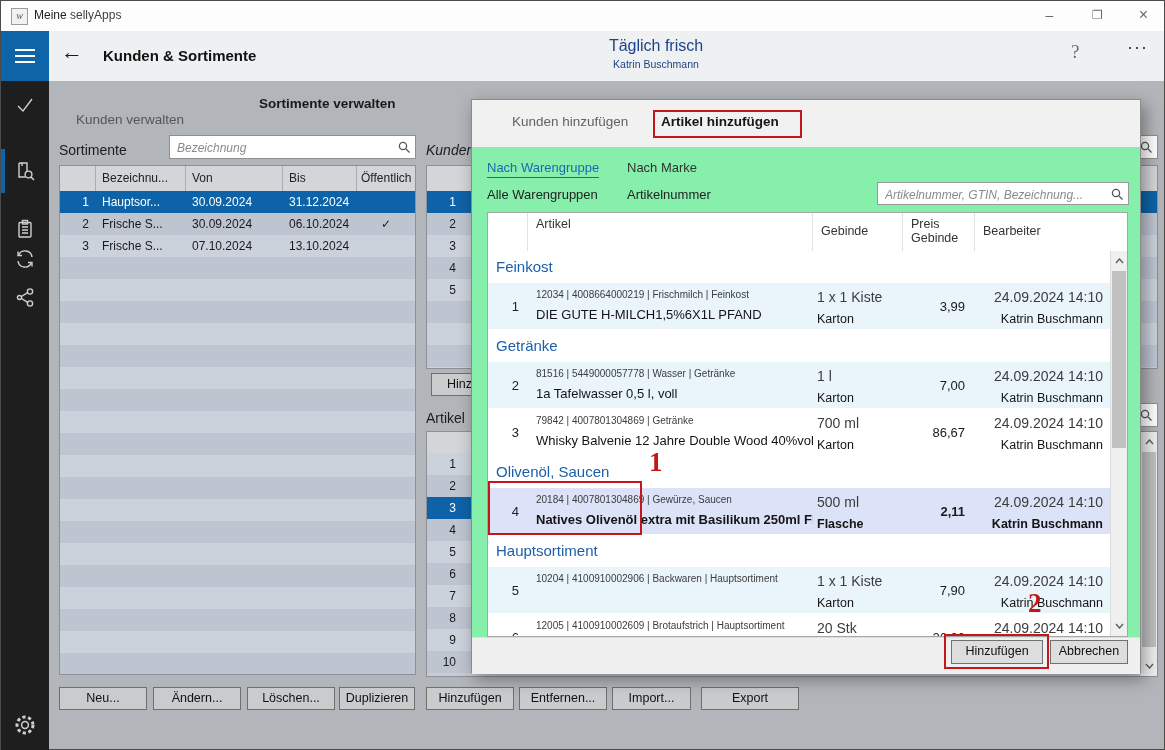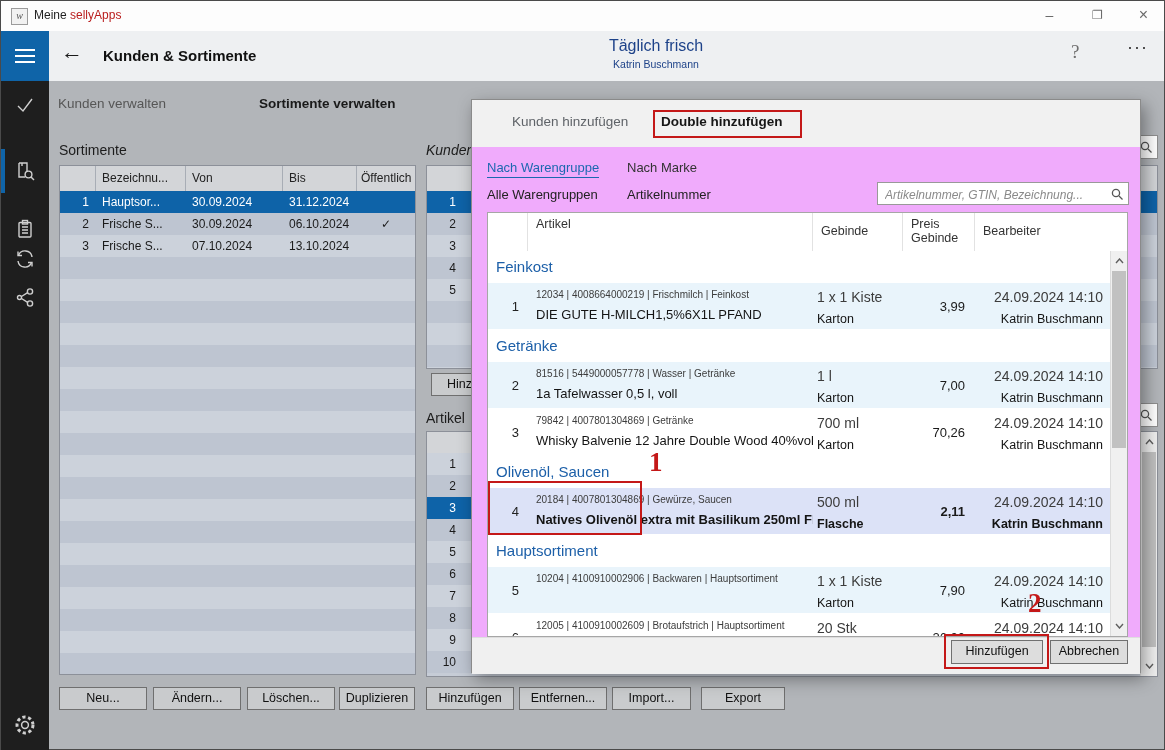--- a/index.html
+++ b/index.html
@@ -5,21 +5,21 @@
   html,body{margin:0;padding:0;}
   body{width:1165px;height:750px;overflow:hidden;font-family:"Liberation Sans","DejaVu Sans",sans-serif;
        -webkit-font-smoothing:antialiased;background:#b2b5b9;}
   .abs{position:absolute;}
   #win{position:absolute;left:0;top:0;width:1165px;height:750px;border:1px solid #4a4a4a;box-sizing:border-box;background:#b2b5b9;}
   
   #titlebar{left:0;top:0;width:100%;height:30px;background:#fdfdfd;}
   #appicon{left:10px;top:7px;width:15px;height:15px;border:1px solid #9b9b9b;background:#f1f1f1;
            font:italic 10px "Liberation Serif",serif;color:#555;text-align:center;line-height:14px;}
   #apptitle{left:33px;top:7px;font-size:12px;color:#1f1f1f;}
-  #apptitle .lite{color:#b91c1c;}
+  #apptitle .lite{color:#404040;}
   .winbtn{top:0;width:45px;height:30px;text-align:center;line-height:28px;font-size:14px;color:#6b6b6b;cursor:default;}
   
   #header{left:0;top:30px;width:100%;height:50px;background:#eef0f2;}
   #hamburger{left:0;top:30px;width:48px;height:50px;background:#0f64a8;}
   #hamburger .bar{position:absolute;left:14px;width:20px;height:2px;background:#fff;}
   #backarrow{left:60px;top:38px;font-size:22px;color:#1a1a1a;}
   #pagetitle{left:102px;top:46px;font-size:15px;font-weight:bold;color:#111;}
   #ctx{left:525px;top:36px;width:260px;text-align:center;color:#1d4289;}
   #ctx .t1{font-size:16px;}
   #ctx .t2{font-size:10.5px;margin-top:3px;}
@@ -49,21 +49,21 @@
   .cell{box-sizing:border-box;overflow:hidden;white-space:nowrap;}
   .stripes{position:absolute;left:0;right:0;background:repeating-linear-gradient(180deg,#bec5d1 0 22px,#ccd2db 22px 44px);}
   .btn{position:absolute;height:23px;background:#c9cbcd;border:1px solid #6f6f6f;box-sizing:border-box;
        font-size:12.5px;color:#111;text-align:center;line-height:20px;}
   
   .sbtrack{position:absolute;background:#f0f0f0;border-left:1px solid #dcdcdc;}
   .sbthumb{position:absolute;left:1px;right:1px;background:#c1c1c1;}
   .sbarrow{position:absolute;left:0;right:0;height:16px;display:flex;align-items:center;justify-content:center;}
   .sbarrow svg{stroke:#5f5f5f;fill:none;stroke-width:1.4;}
   
-  #dlg{left:470px;top:98px;width:670px;height:574px;background:#f0abfc;border:1px solid #8a8a8a;box-sizing:border-box;
+  #dlg{left:470px;top:98px;width:670px;height:574px;background:#86efac;border:1px solid #8a8a8a;box-sizing:border-box;
        box-shadow:4px 6px 16px rgba(0,0,0,.38);}
   #dlghead{position:absolute;left:0;top:0;width:100%;height:47px;background:#f1f1f1;}
   .dlgtab{position:absolute;top:14px;font-size:13.5px;color:#5f6368;}
   .dlgtab.active{font-weight:bold;color:#161616;}
   .redbox{position:absolute;border:2px solid #c41818;box-sizing:border-box;z-index:30;}
   .rednum{position:absolute;font-size:27px;font-weight:bold;color:#c41818;z-index:30;font-family:"Liberation Serif",serif;}
   .filterlink{position:absolute;font-size:13px;}
   #dlgtable{position:absolute;left:15px;top:112px;width:641px;height:425px;border:1px solid #a6a6a6;box-sizing:border-box;background:#fff;}
   #dlgthead{position:absolute;left:0;top:0;right:0;height:38px;display:flex;border-bottom:1px solid #d9d9d9;font-size:12.5px;color:#333;}
   #dlgthead .hc{border-right:1px solid #e2e2e2;box-sizing:border-box;padding:4px 0 0 8px;}
@@ -156,24 +156,31 @@
       </svg>
     </div>
     <div class="sbitem" style="top:622px;">
       <svg width="24" height="24" viewBox="0 0 24 24">
         <circle cx="12" cy="12" r="8" stroke-width="3" stroke-dasharray="3.2 2.6"></circle>
           <circle cx="12" cy="12" r="3.4" stroke-width="1.5"></circle>
       </svg>
     </div>
   </div>
 
-  <div class="abs maintab" style="left:57px;">Kunden verwalten</div>
+  <div class="abs maintab" style="left:75px;margin-top:16px;">Kunden verwalten</div>
   <div class="abs maintab active" style="left:258px;">Sortimente verwalten</div>
 
   <div class="abs panel-label" style="left:58px;top:141px;">Sortimente</div>
+  <div class="searchbox" style="left:168px;top:134px;width:247px;">
+    <input placeholder="Bezeichnung" style="">
+    <svg class="mag" width="13" height="13" viewBox="0 0 13 13">
+        <circle cx="5" cy="5" r="3.6" stroke="#555" fill="none" stroke-width="1.3"></circle>
+        <path d="M8 8 l3.5 3.5" stroke="#555" stroke-width="1.3"></path>
+      </svg>
+  </div>
   <div class="ltable" style="left:58px;top:164px;width:357px;height:510px;">
     <div class="lthead">
       <div class="hc" style="width:36px;"></div>
       <div class="hc" style="width:90px;">Bezeichnu...</div>
       <div class="hc" style="width:97px;">Von</div>
       <div class="hc" style="width:74px;">Bis</div>
       <div class="hc" style="width:58px;border-right:none;padding-left:4px;">Öffentlich</div>
     </div>
     <div class="lrow sel" style="top:25px;">
       <div class="cell" style="width:36px;text-align:right;padding-right:7px;">1</div>
@@ -289,26 +296,26 @@
           <svg width="9" height="6" viewBox="0 0 9 6">
             <path d="M1 1 L4.5 5 L8 1"></path>
           </svg>
         </div>
     </div>
   </div>
 
   <div class="btn" style="left:425px;top:686px;width:88px;">Hinzufügen</div>
   <div class="btn" style="left:518px;top:686px;width:88px;">Entfernen...</div>
   <div class="btn" style="left:611px;top:686px;width:79px;">Import...</div>
-  <div class="btn" style="left:700px;top:686px;width:84px;">Export</div>
+  <div class="btn" style="left:700px;top:686px;width:98px;">Export</div>
 
   <div class="abs" id="dlg">
     <div id="dlghead">
       <div class="dlgtab" style="left:40px;">Kunden hinzufügen</div>
-      <div class="dlgtab active" style="left:189px;">Double hinzufügen</div>
+      <div class="dlgtab active" style="left:189px;">Artikel hinzufügen</div>
       <div class="redbox" style="left:181px;top:10px;width:149px;height:28px;"></div>
     </div>
     <div class="filterlink" style="left:15px;top:60px;color:#1c68b0;border-bottom:1px solid #1c68b0;padding-bottom:2px;">Nach Warengruppe</div>
     <div class="filterlink" style="left:155px;top:60px;color:#333;">Nach Marke</div>
     <div class="filterlink" style="left:15px;top:87px;color:#222;">Alle Warengruppen</div>
     <div class="filterlink" style="left:155px;top:87px;color:#222;">Artikelnummer</div>
     <div class="searchbox" style="left:405px;top:82px;width:252px;height:23px;border-color:#999;">
       <input placeholder="Artikelnummer, GTIN, Bezeichnung..." style="">
       <svg class="mag" width="13" height="13" viewBox="0 0 13 13">
           <circle cx="5" cy="5" r="3.6" stroke="#555" fill="none" stroke-width="1.3"></circle>
@@ -362,21 +369,21 @@
         <div class="mrow">
           <div class="c-num">3</div>
           <div class="c-art">
               <div class="meta">79842 | 4007801304869 | Getränke</div>
               <div class="nm">Whisky Balvenie 12 Jahre Double Wood 40%vol. 0,...</div>
             </div>
           <div class="c-geb">
               <div class="meta">700 ml</div>
               <div class="nm">Karton</div>
             </div>
-          <div class="c-preis">70,26</div>
+          <div class="c-preis">86,67</div>
           <div class="c-bearb">
               <div class="meta">24.09.2024 14:10</div>
               <div class="nm">Katrin Buschmann</div>
             </div>
         </div>
         <div class="grp">Olivenöl, Saucen</div>
         <div class="mrow selrow">
           <div class="c-num">4</div>
           <div class="c-art">
               <div class="meta">20184 | 4007801304869 | Gewürze, Saucen</div>

